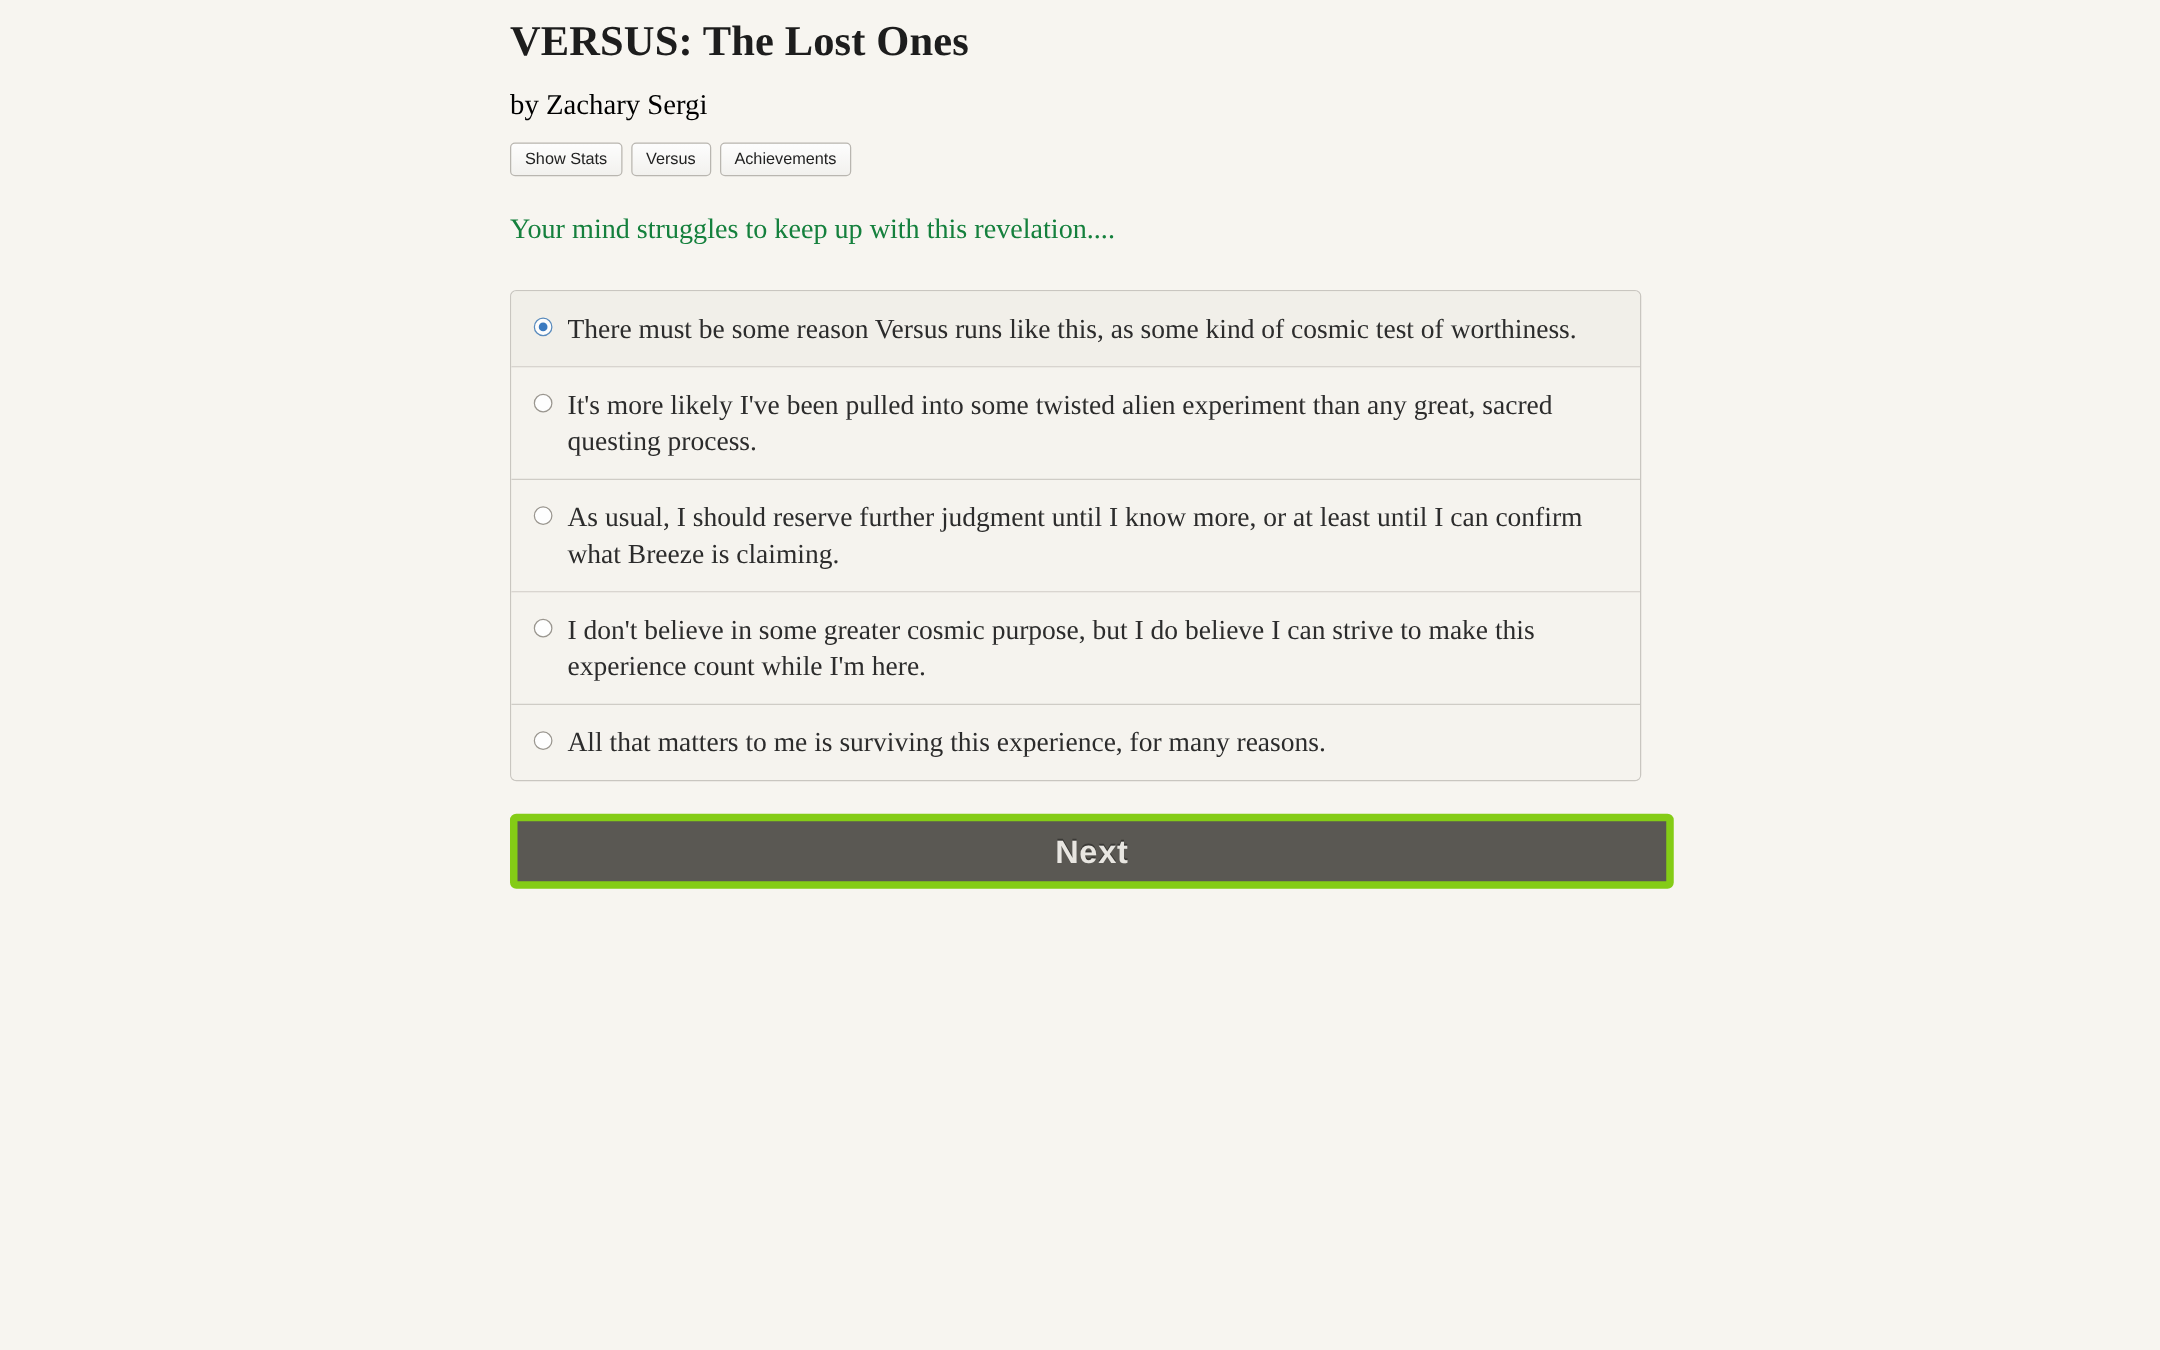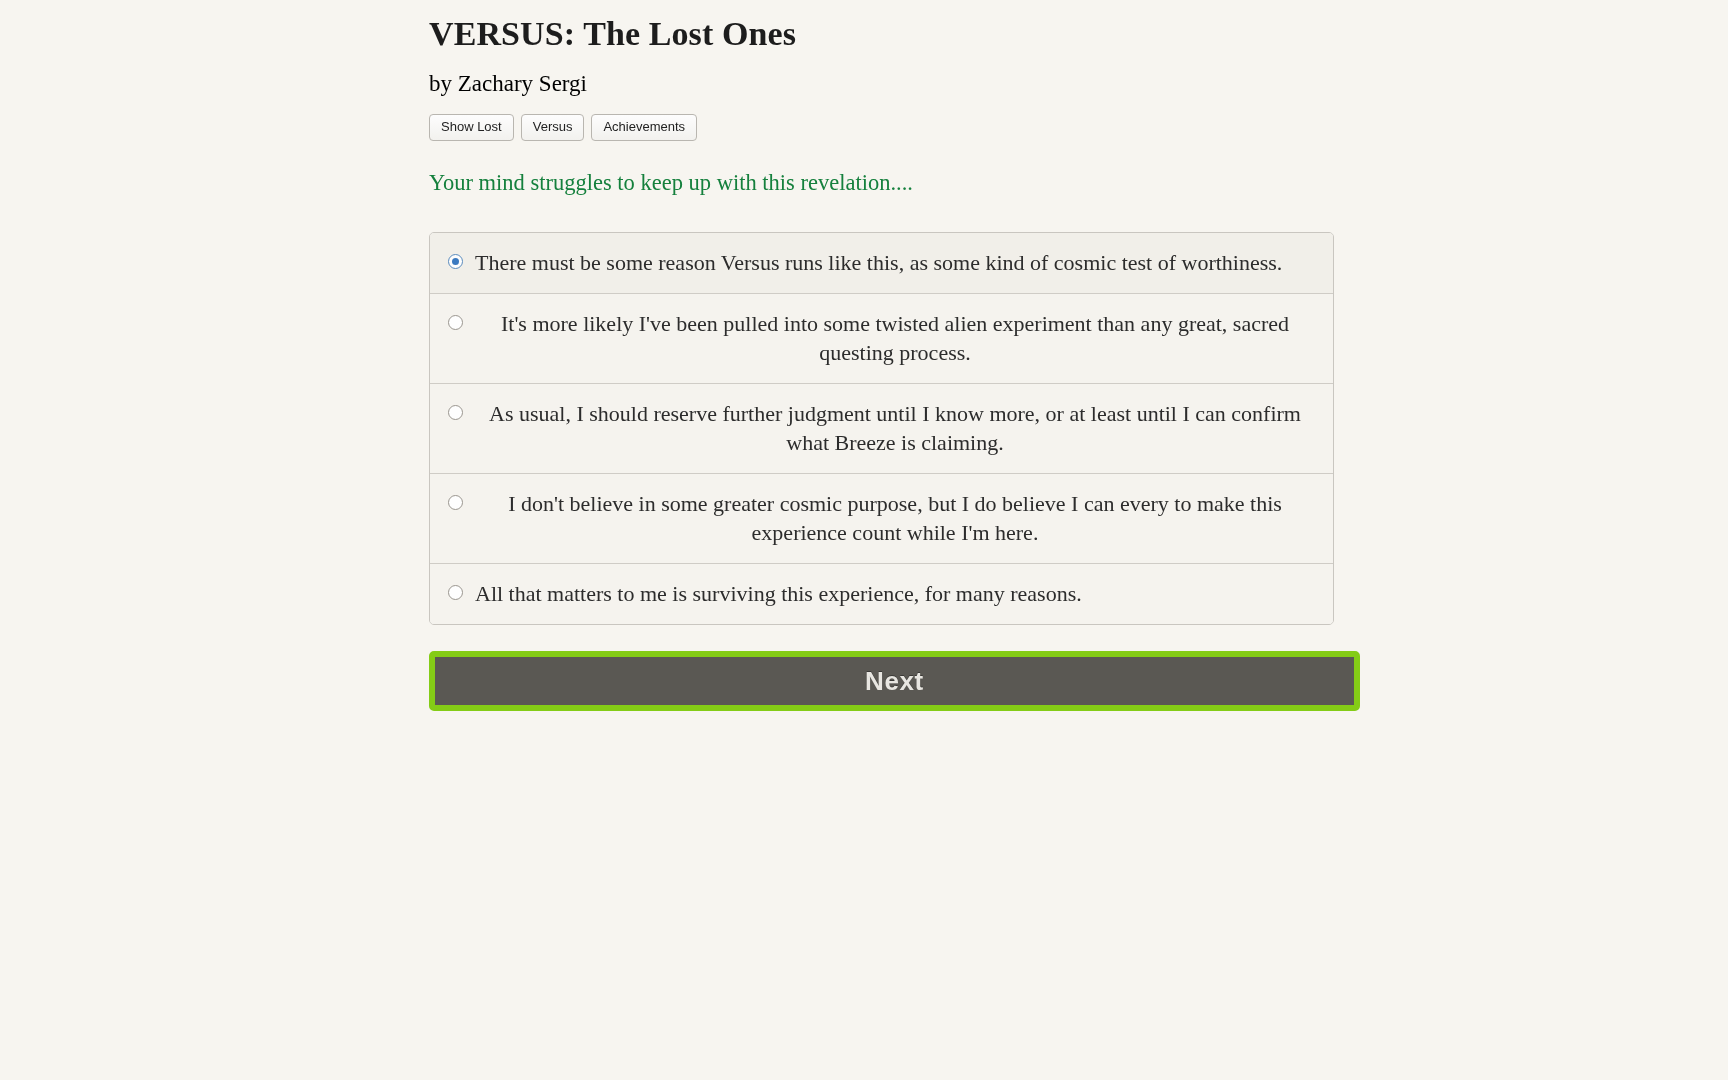--- a/index.html
+++ b/index.html
@@ -15,21 +15,21 @@
     color: #2f2f2f;
   }
   .page {
     width: 1728px;
     height: 1080px;
     position: relative;
     background: #f7f5f0;
   }
   .content {
     position: absolute;
-    left: 429px;
+    left: 408px;
     top: 0px;
     width: 930px;
   }
   .title {
     font-size: 34px;
     font-weight: bold;
     letter-spacing: 0.1px;
     margin: 14px 0 0 0;
     color: #1d1d1d;
     line-height: 1.2;
@@ -74,21 +74,20 @@
     background: #f5f3ee;
     overflow: hidden;
   }
   .choice {
     display: flex;
     align-items: flex-start;
     padding: 15px 18px 16px 14px;
     border-bottom: 1px solid #cfccc6;
     cursor: pointer;
     background: #f5f3ee;
-    text-align: center;
   }
   .choice:last-child {
     border-bottom: none;
   }
   .choice.selected {
     background: #f1efe9;
   }
   .radio {
     flex: 0 0 auto;
     width: 15px;
@@ -140,21 +139,21 @@
 </head>
 <body>
 
 <div class="page">
   <div class="content">
 
     <div class="title">VERSUS: The Lost Ones</div>
     <div class="byline">by Zachary Sergi</div>
 
     <div class="buttons">
-      <button class="menu-btn">Show Lost</button>
+      <button class="menu-btn">Show Stats</button>
       <button class="menu-btn">Versus</button>
       <button class="menu-btn">Achievements</button>
     </div>
 
     <div class="para">Your mind struggles to keep up with this revelation....</div>
 
     <div class="choices">
 
       <div class="choice selected">
         <span class="radio on"></span>
@@ -166,21 +165,21 @@
         <span class="choice-text">It's more likely I've been pulled into some twisted alien experiment than any great, sacred questing process.</span>
       </div>
 
       <div class="choice">
         <span class="radio"></span>
         <span class="choice-text">As usual, I should reserve further judgment until I know more, or at least until I can confirm what Breeze is claiming.</span>
       </div>
 
       <div class="choice">
         <span class="radio"></span>
-        <span class="choice-text">I don't believe in some greater cosmic purpose, but I do believe I can every to make this experience count while I'm here.</span>
+        <span class="choice-text">I don't believe in some greater cosmic purpose, but I do believe I can strive to make this experience count while I'm here.</span>
       </div>
 
       <div class="choice">
         <span class="radio"></span>
         <span class="choice-text">All that matters to me is surviving this experience, for many reasons.</span>
       </div>
 
     </div>
 
     <div class="next-btn">Next</div>

